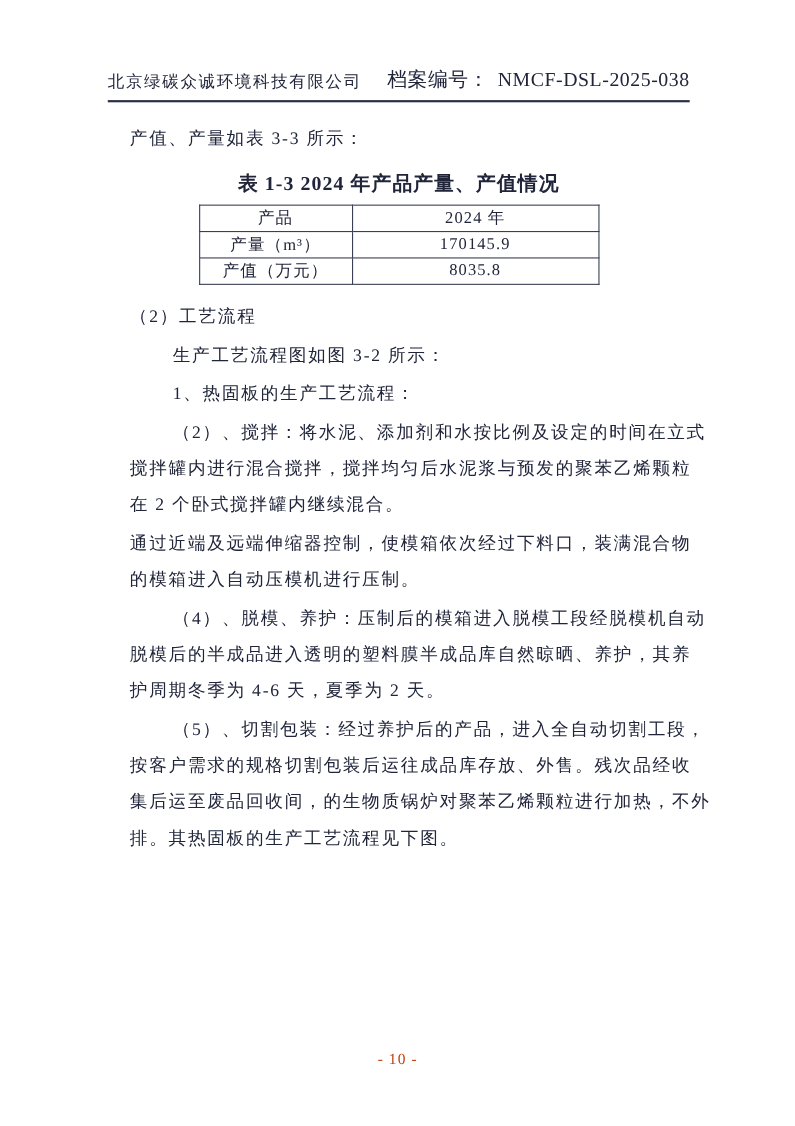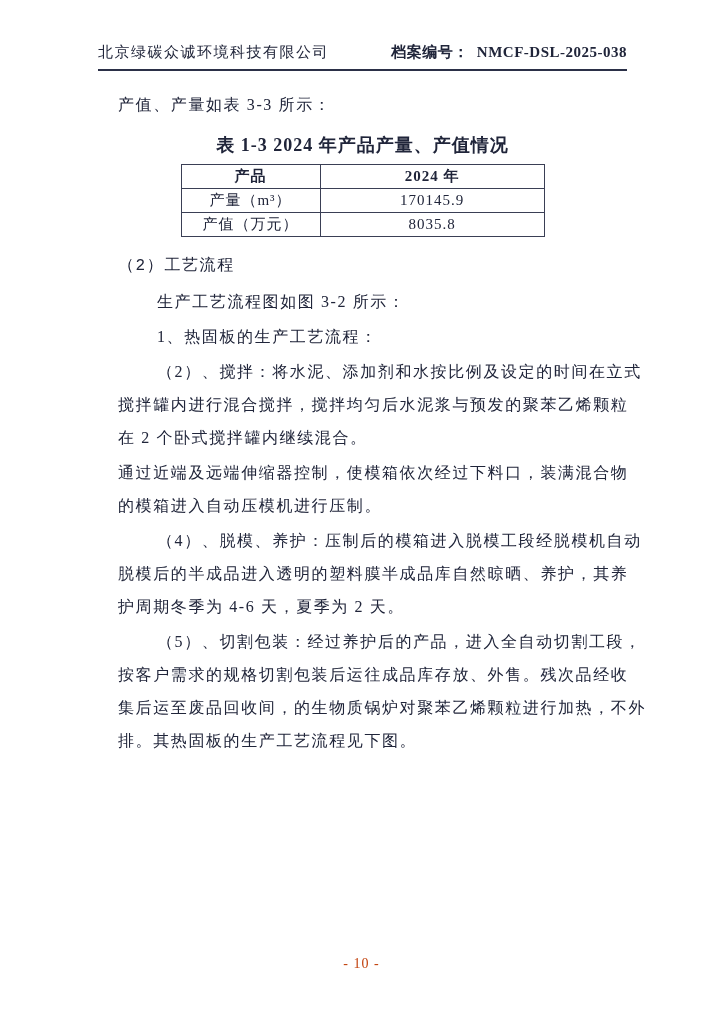--- a/index.html
+++ b/index.html
@@ -6,38 +6,38 @@
   html, body { width: 723px; height: 1024px; background: #ffffff; overflow: hidden; }
   body {
     font-family: "Liberation Serif", "DejaVu Serif", serif;
     color: #20253a;
     position: relative;
   }
   .page {
     width: 723px; height: 1024px;
     background: #ffffff;
     position: relative;
-    padding: 43px 96px 0 98px;
+    padding: 60px 96px 0 98px;
   }
   
   .doc-header {
     display: flex;
     justify-content: space-between;
     align-items: flex-end;
     border-bottom: 2px solid #2b3048;
     padding-bottom: 7px;
   }
   .doc-header .company {
     font-size: 15px;
     letter-spacing: 1.5px;
     font-weight: 500;
   }
   .doc-header .archive {
-    font-size: 15px;
-    font-weight: bold;
+    font-size: 18px;
+    font-weight: normal;
     letter-spacing: 0.5px;
     white-space: nowrap;
   }
   .doc-header .archive .no { margin-left: 8px; }
   
   .content { margin-top: 17px; }
   .line {
     font-size: 16px;
     line-height: 33px;
     letter-spacing: 1.6px;
@@ -64,22 +64,22 @@
   table.prod td {
     border: 1.5px solid #3a3f55;
     text-align: center;
     vertical-align: middle;
     height: 24px;
     font-size: 15px;
     letter-spacing: 1px;
     padding: 0;
   }
   table.prod col.c1 { width: 139px; }
-  table.prod .hdr td { font-weight: bold; }
-  .after-table { margin-top: 13px; font-family: Liberation Mono, monospace; }
+  table.prod .hdr td { font-weight: normal; }
+  .after-table { margin-top: 13px; }
   
   .footer {
     position: absolute;
     bottom: 52px;
     left: 0; right: 0;
     text-align: center;
     font-size: 14px;
     letter-spacing: 1px;
     color: #c2410c;
   }

